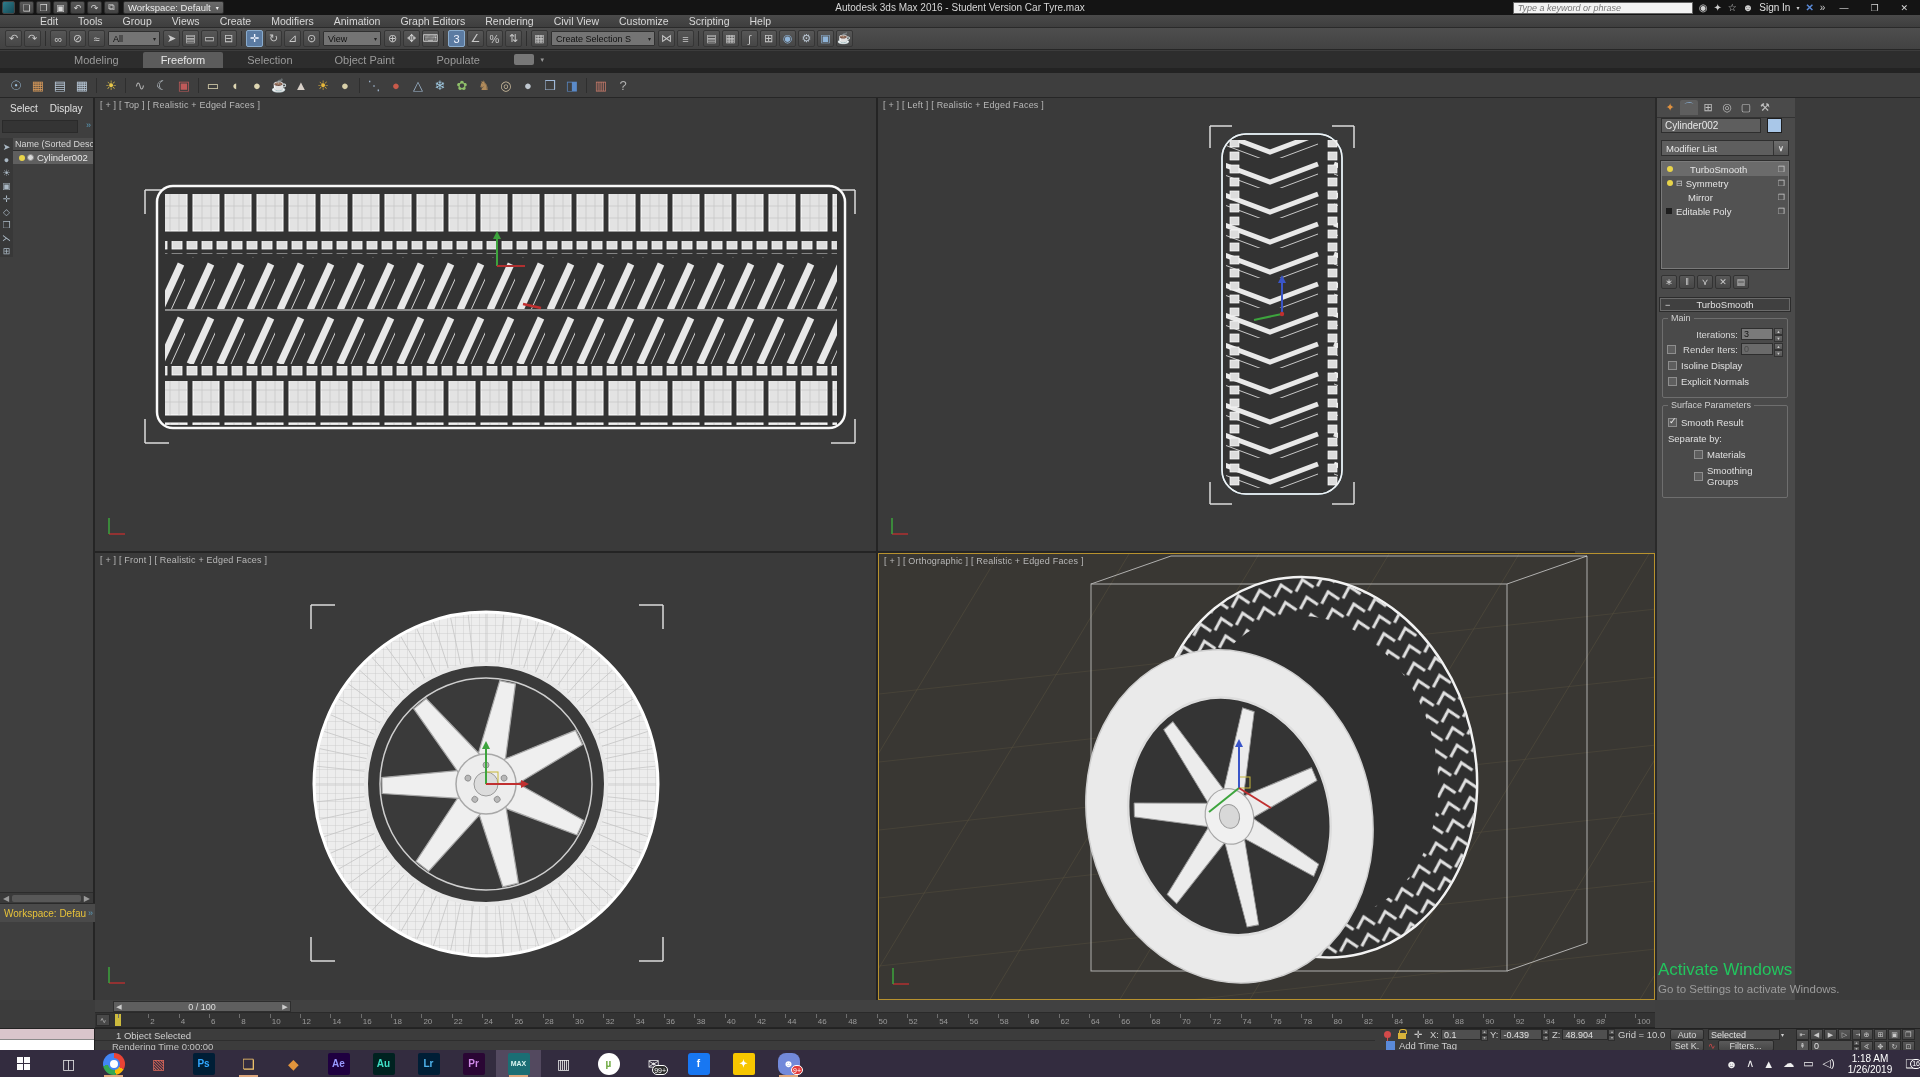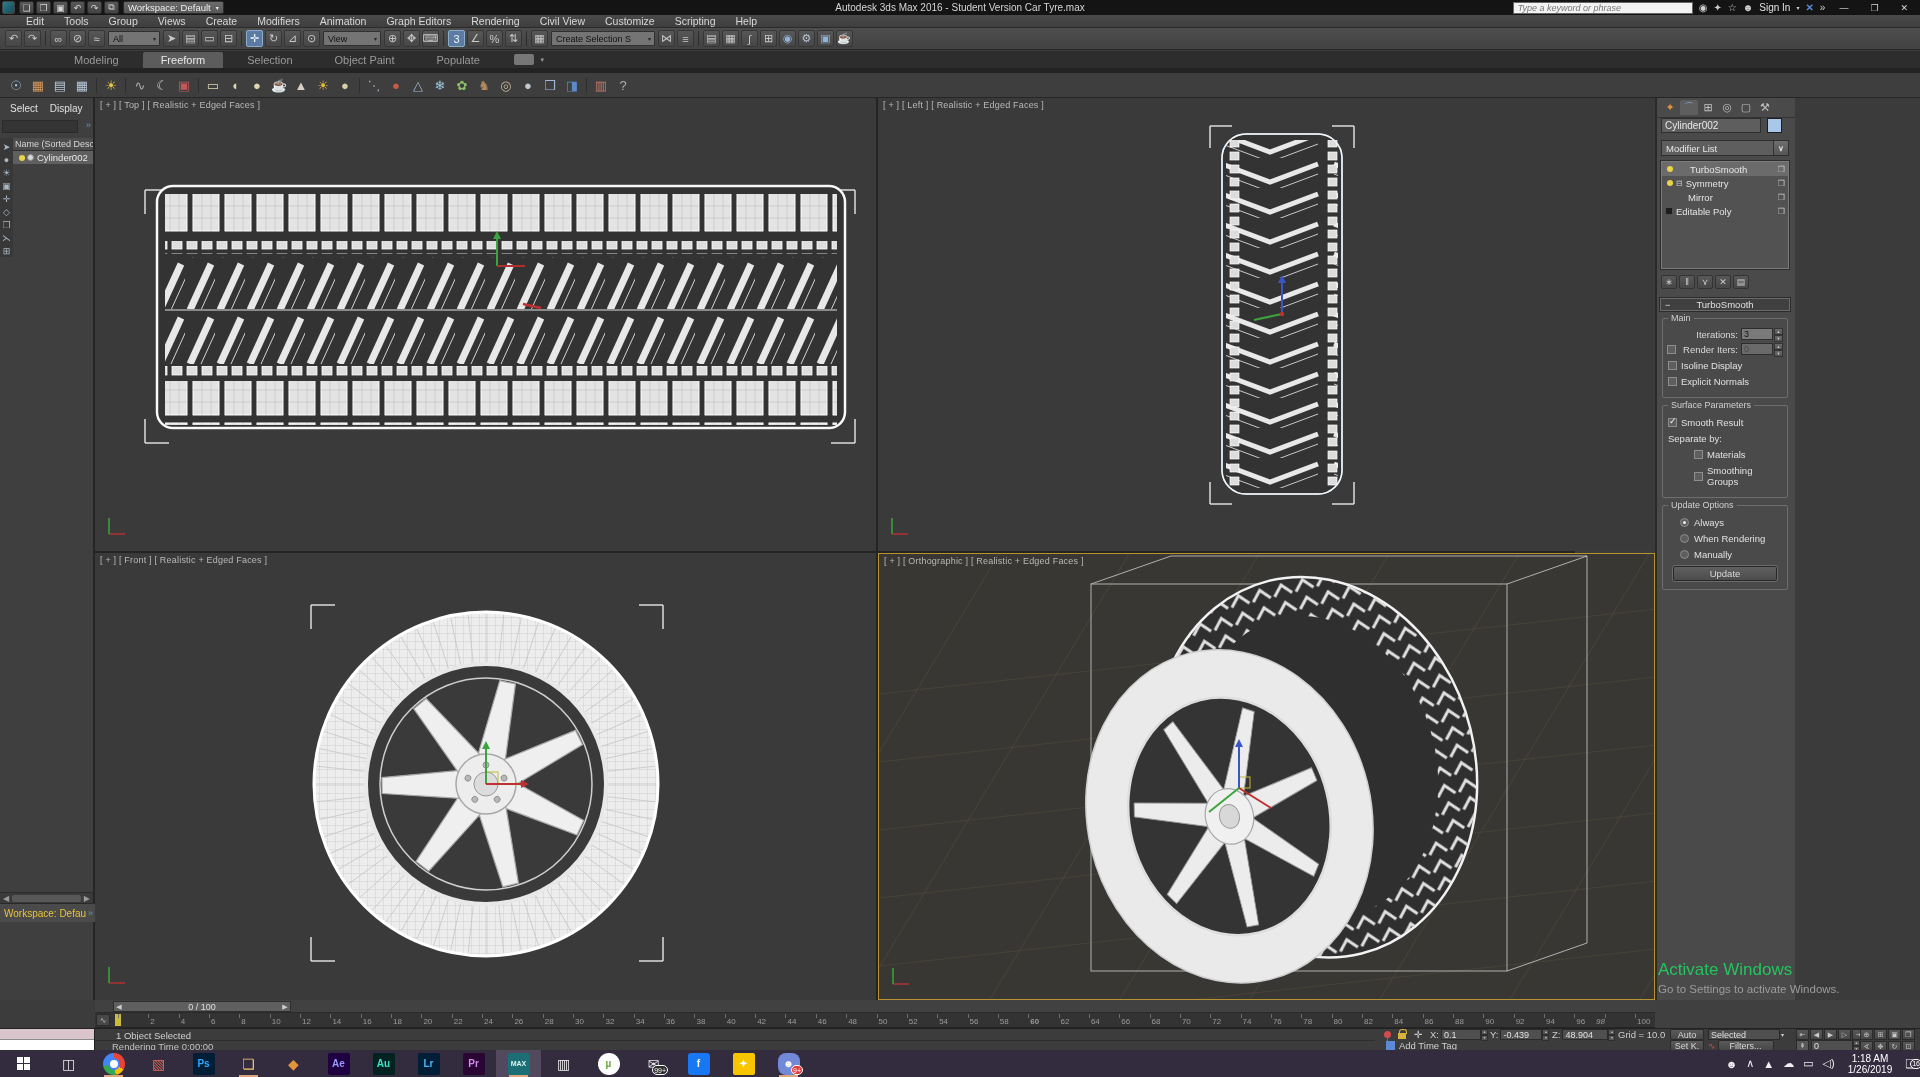--- a/index.html
+++ b/index.html
@@ -12,21 +12,21 @@
 #max-logo{width:13px;height:13px;margin:0 3px 0 2px;border-radius:2px;background:linear-gradient(135deg,#2e7d8c,#164a56);border:1px solid #444}
 .qbtn{width:15px;height:13px;display:flex;align-items:center;justify-content:center;background:linear-gradient(#585858,#434343);border:1px solid #2c2c2c;border-radius:2px;margin:0 1px;font-size:9px;color:#d8d8d8}
 #ws-dd{height:13px;background:linear-gradient(#6b6b6b,#575757);border:1px solid #2c2c2c;border-radius:2px;display:flex;align-items:center;padding:0 4px;margin-left:3px;font-size:9.5px;color:#eee}
 #tb-title{position:absolute;left:0;right:0;top:0;height:15px;display:flex;align-items:center;justify-content:center;font-size:10px;color:#d6d6d6;pointer-events:none}
 #tb-right{position:absolute;right:4px;top:1px;height:13px;display:flex;align-items:center;gap:6px}
 #kw-search{width:180px;height:12px;background:#f3f3f3;border:1px solid #666;font-size:9px;font-style:italic;color:#333;padding:0 4px;font-family:"Liberation Sans",sans-serif}
 .tbi{font-size:10px;color:#cfcfcf}
 .winbtn{font-size:9px;color:#d8d8d8;padding:0 8px}
 
 
-#menubar{position:absolute;left:0;top:15px;width:1920px;height:13px;background:linear-gradient(#4a4a4a,#3e3e3e);border-bottom:1px solid #2a2a2a;display:flex;align-items:center;padding-left:16px}
+#menubar{position:absolute;left:0;top:15px;width:1920px;height:13px;background:linear-gradient(#4a4a4a,#3e3e3e);border-bottom:1px solid #2a2a2a;display:flex;align-items:center;padding-left:30px}
 .mitem{font-size:10.5px;color:#d8d8d8;padding:0 10px}
 
 
 #maintoolbar{position:absolute;left:0;top:28px;width:1920px;height:22px;background:linear-gradient(#4e4e4e,#424242);border-bottom:1px solid #262626;display:flex;align-items:center;padding-left:4px}
 #maintoolbar .ticon{width:17px;height:17px;display:flex;align-items:center;justify-content:center;font-size:11px;color:#c9c9c9;background:linear-gradient(#575757,#464646);border:1px solid #363636;border-radius:2px;margin:0 1px;position:relative}
 #maintoolbar .ticon.act{background:#5b7ba2;border-color:#8aaccd;color:#f0f4ff}
 .tdd{height:15px;background:#747474;border:1px solid #303030;display:flex;align-items:center;font-size:9px;color:#101010;padding:0 1px 0 4px;margin:0 2px;border-radius:1px}
 .tdd-t{flex:1;overflow:hidden;white-space:nowrap}
 .tdd-a{font-size:6px;color:#222;padding:0 2px}
 
@@ -692,36 +692,20 @@
       <div class="ckrow" style="margin-left:28px">
         <span class="cb"></span>
         <span>Materials</span>
       </div>
       <div class="ckrow" style="margin-left:28px">
         <span class="cb"></span>
         <span>Smoothing Groups</span>
       </div>
     </div>
 
-    <div class="grp">
-      <span class="gt">Update Options</span>
-      <div class="ckrow" style="margin-left:14px">
-        <span class="rd on"></span>
-        <span>Always</span>
-      </div>
-      <div class="ckrow" style="margin-left:14px">
-        <span class="rd"></span>
-        <span>When Rendering</span>
-      </div>
-      <div class="ckrow" style="margin-left:14px">
-        <span class="rd"></span>
-        <span>Manually</span>
-      </div>
-      <div id="ubtn">Update</div>
-    </div>
   </div>
 </div>
 <div id="rightvoid"></div>
 
 <div id="timeslider">
   <div id="ts-handle">
     <span class="arr">◀</span>
     <span class="lbl">0 / 100</span>
     <span class="arr">▶</span>
   </div>

